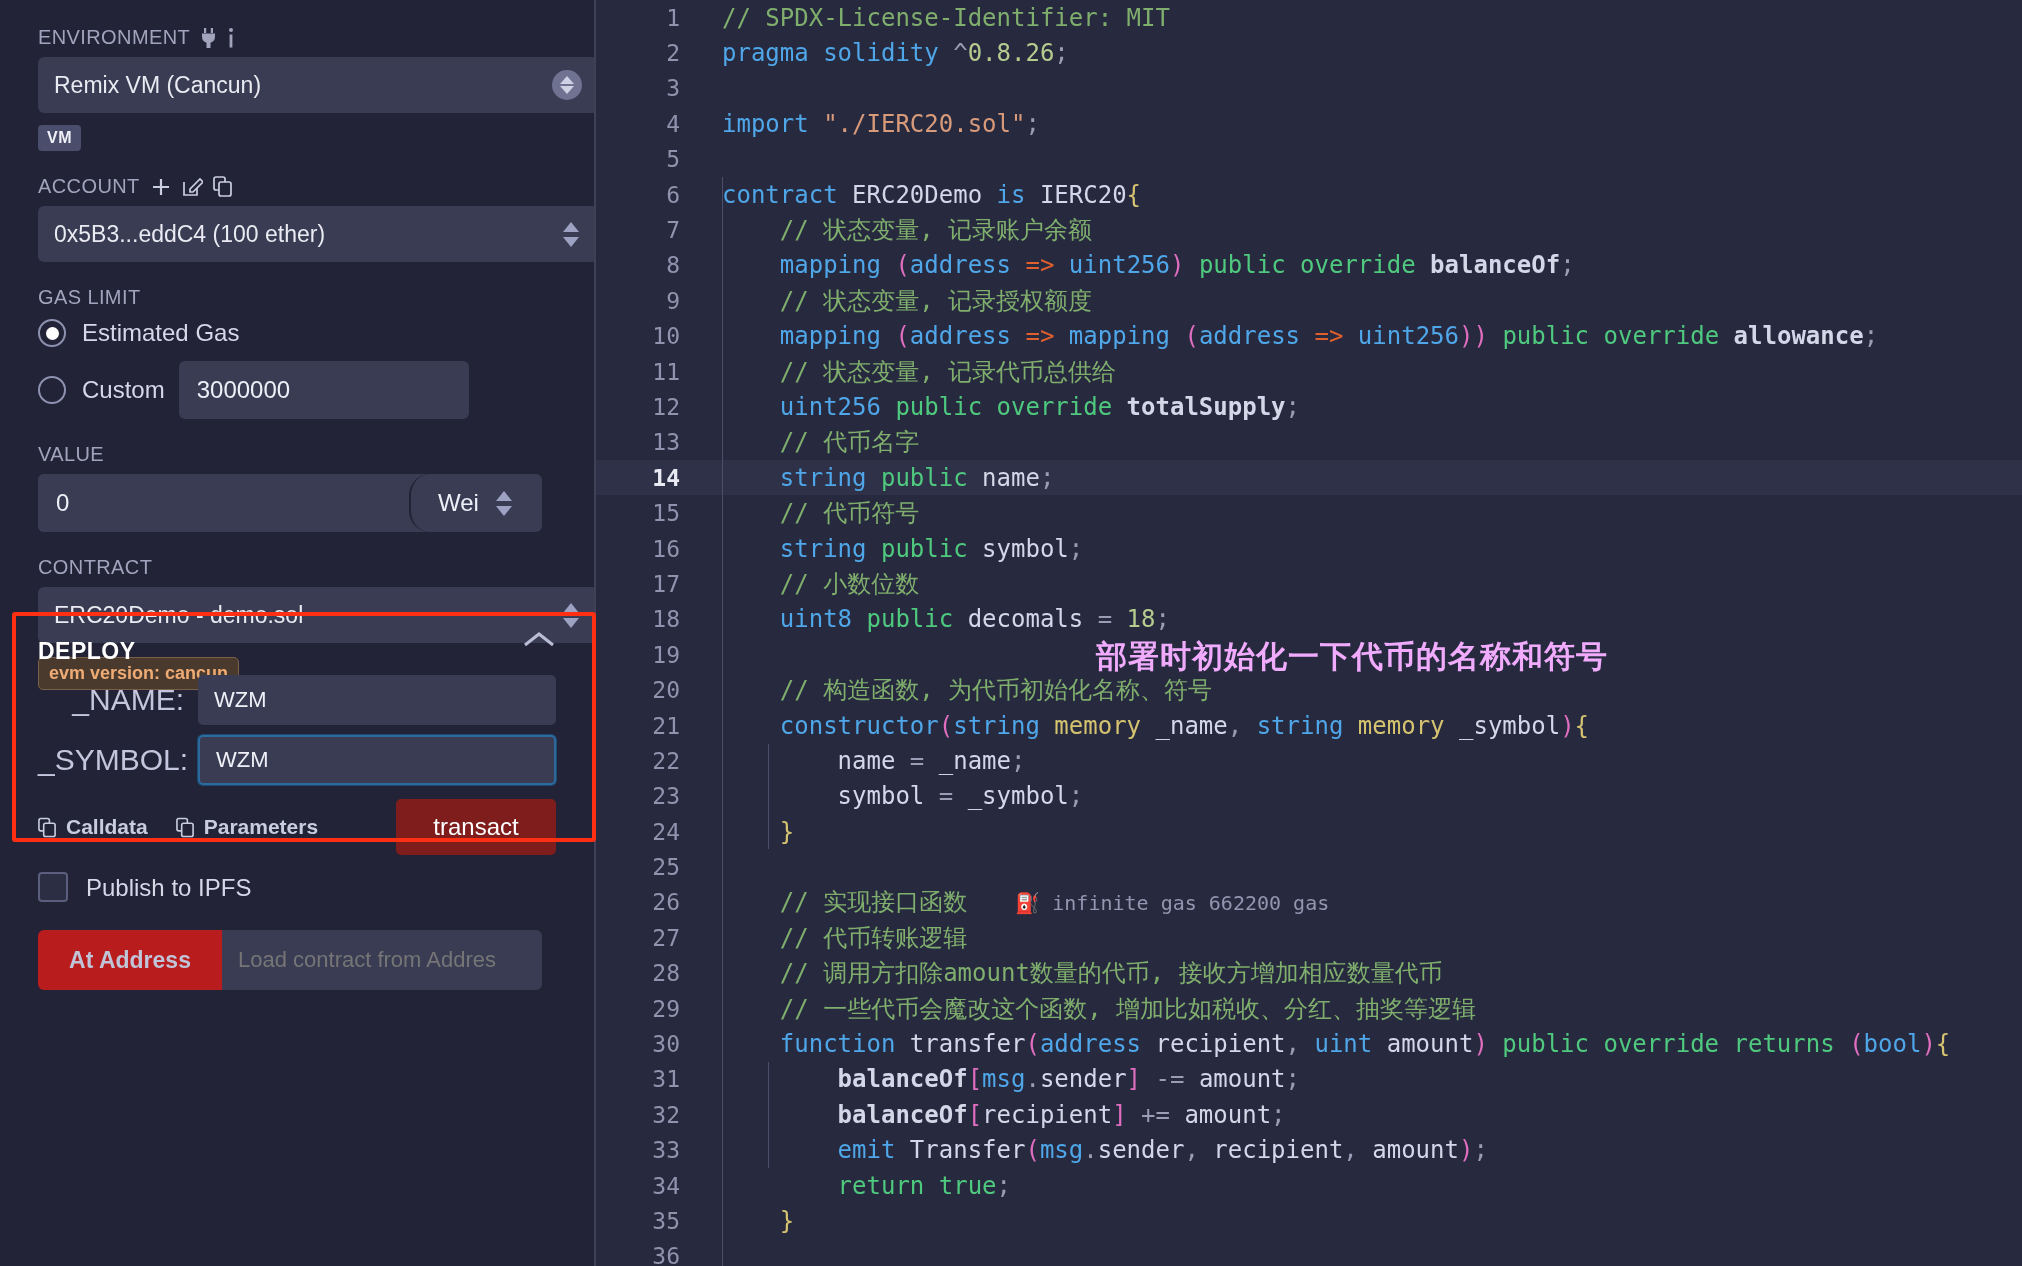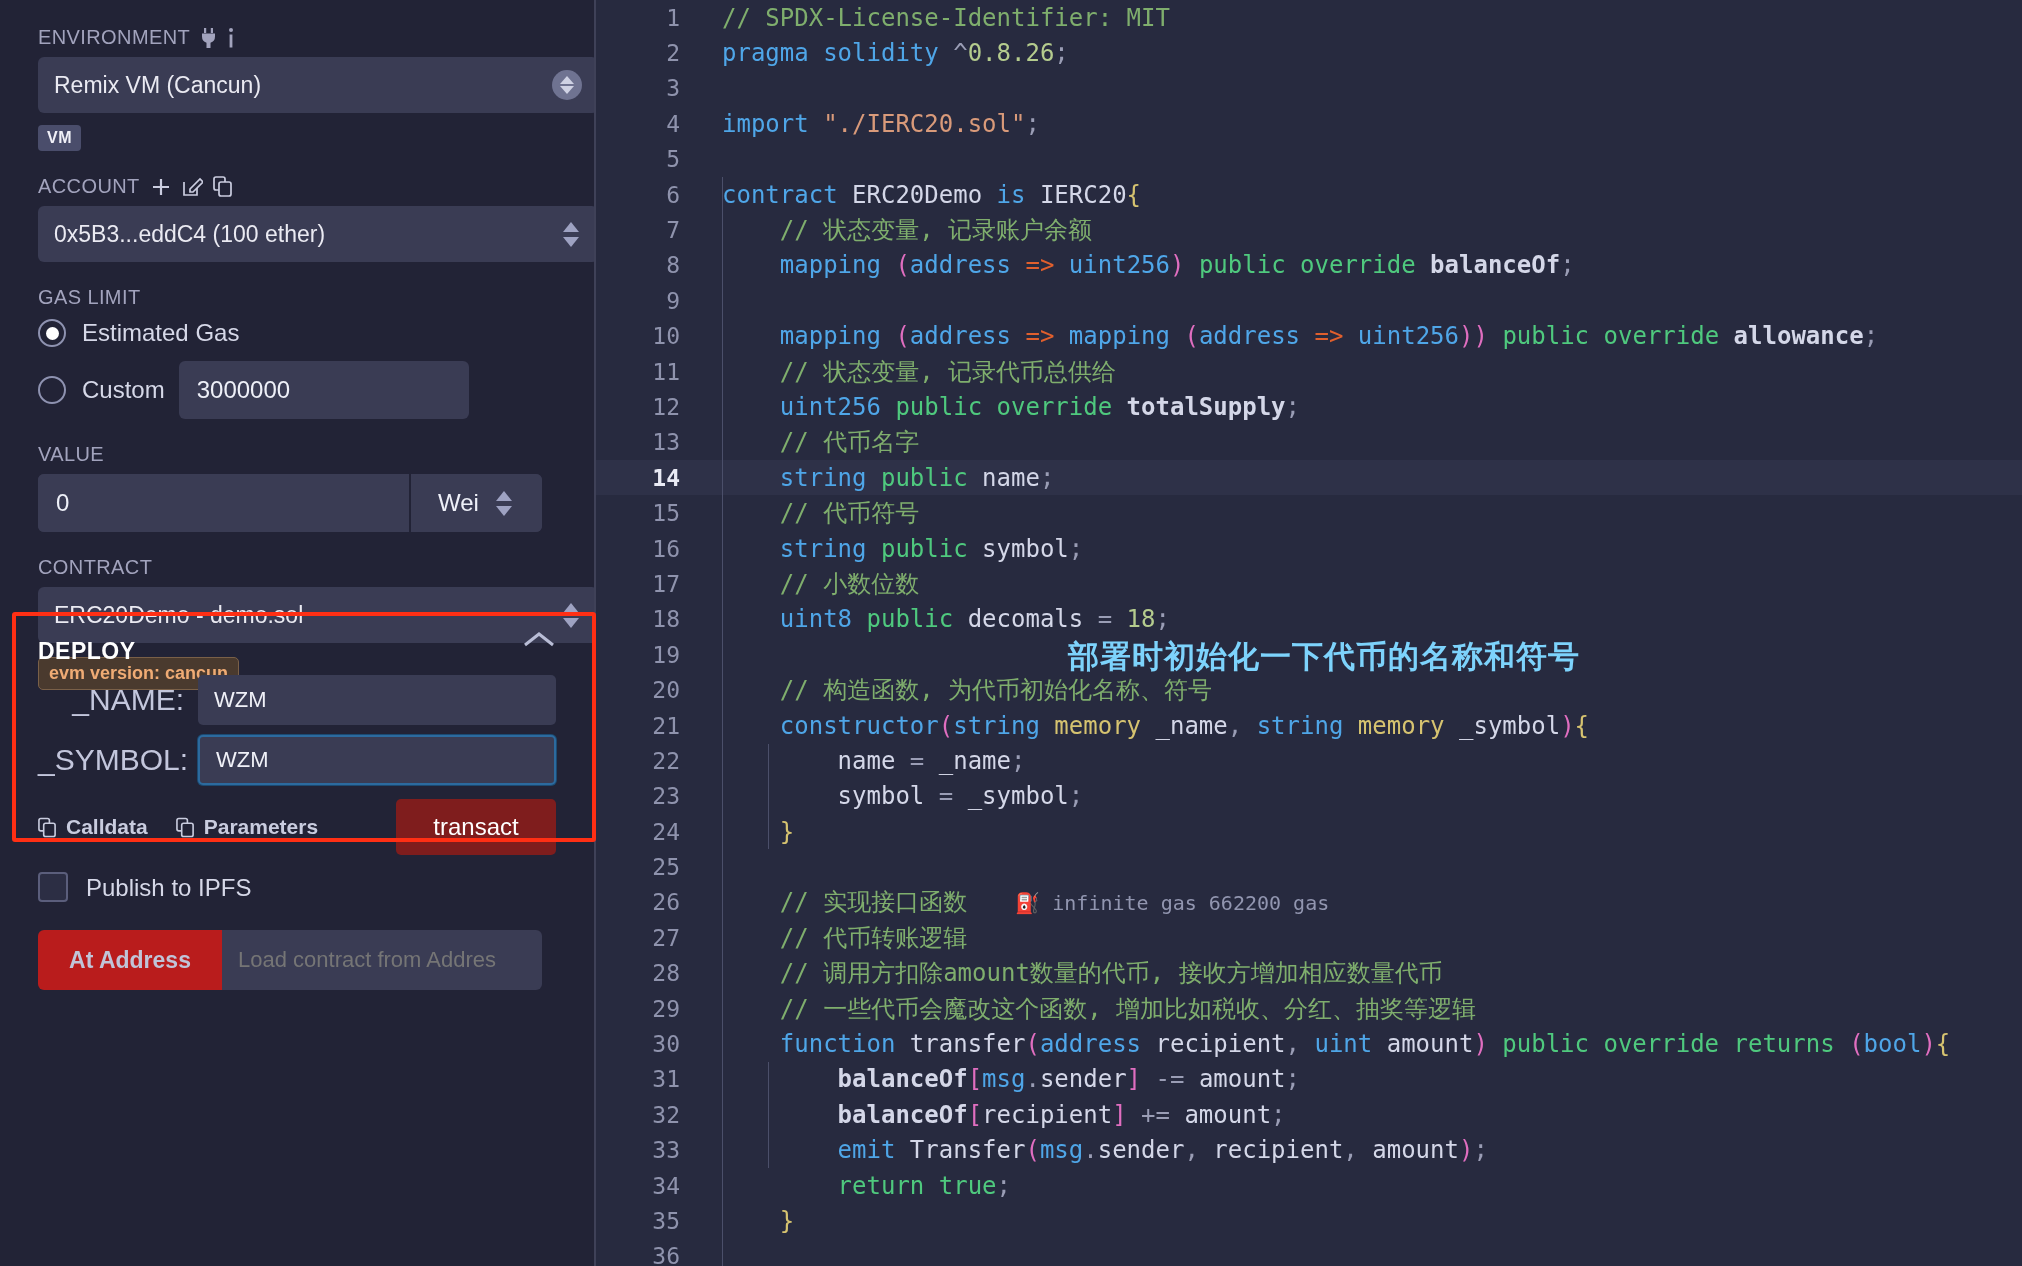--- a/index.html
+++ b/index.html
@@ -100,20 +100,21 @@
   .value-row input {
     flex: 1; background: #3a3c54; border: none; color: #eef0f8;
     font-size: 24px; padding: 0 18px;
     font-family: "Liberation Sans", sans-serif;
   }
   .value-unit {
     width: 133px; background: #3a3c54;
     display: flex; align-items: center; justify-content: center; gap: 14px;
     color: #eef0f8; font-size: 24px;
     border-left: 2px solid #222336;
+    border-radius: 21px;
   }
 
   .evm-badge {
     display: inline-block;
     background: #4a3a2e;
     border: 1px solid #7a6048;
     color: #efab74;
     font-size: 18px; font-weight: bold;
     padding: 5px 10px; border-radius: 5px;
     margin-top: 14px;
@@ -225,22 +226,22 @@
   .yellow { color: #d6c370; }
   .orange { color: #e05f2d; }
   .brace { color: #d6c370; }
   .magenta { color: #e06ec0; }
   .bold { font-weight: bold; }
   .blue2 { color: #4fa6e8; }
   .gasinfo { color: #9296b0; font-size: 20px; }
 
   #annotation {
     position: absolute;
-    left: 472px; top: 636px;
-    color: #7dd3fc;
+    left: 500px; top: 636px;
+    color: #f0abfc;
     font-size: 31px;
     font-weight: bold;
     font-family: "DejaVu Sans", sans-serif;
     z-index: 9;
     letter-spacing: 1px;
   }
 
   svg { display: block; }
 </style>
 </head>
@@ -413,21 +414,21 @@
   <div id="editor">
     <div id="code-lines">
         <div class="code-line"><div class="ln">1</div><div class="gutter-guard"></div><div class="code-text"><span class="cmt">// SPDX-License-Identifier: MIT</span></div></div>
         <div class="code-line"><div class="ln">2</div><div class="gutter-guard"></div><div class="code-text"><span class="kw">pragma</span> <span class="kw">solidity</span> <span class="dim">^</span><span class="num">0.8.26</span><span class="dim">;</span></div></div>
         <div class="code-line"><div class="ln">3</div><div class="gutter-guard"></div><div class="code-text"></div></div>
         <div class="code-line"><div class="ln">4</div><div class="gutter-guard"></div><div class="code-text"><span class="kw">import</span> <span class="str">"./IERC20.sol"</span><span class="dim">;</span></div></div>
         <div class="code-line"><div class="ln">5</div><div class="gutter-guard"></div><div class="code-text"></div></div>
         <div class="code-line"><div class="ln">6</div><div class="gutter-guard"></div><div class="code-text"><span class="kw">contract</span> <span class="id">ERC20Demo</span> <span class="kw">is</span> <span class="id">IERC20</span><span class="brace">{</span></div></div>
         <div class="code-line"><div class="ln">7</div><div class="gutter-guard"></div><div class="code-text"><span class="cmt">    // 状态变量, 记录账户余额</span></div></div>
         <div class="code-line"><div class="ln">8</div><div class="gutter-guard"></div><div class="code-text">    <span class="kw">mapping</span> <span class="magenta">(</span><span class="kw">address</span> <span class="orange">=&gt;</span> <span class="kw">uint256</span><span class="magenta">)</span> <span class="kw2">public</span> <span class="kw2">override</span> <span class="id bold">balanceOf</span><span class="dim">;</span></div></div>
-        <div class="code-line"><div class="ln">9</div><div class="gutter-guard"></div></div>
+        <div class="code-line"><div class="ln">9</div><div class="gutter-guard"></div><div class="code-text"><span class="cmt">    // 状态变量, 记录授权额度</span></div></div>
         <div class="code-line"><div class="ln">10</div><div class="gutter-guard"></div><div class="code-text">    <span class="kw">mapping</span> <span class="magenta">(</span><span class="kw">address</span> <span class="orange">=&gt;</span> <span class="kw">mapping</span> <span class="magenta">(</span><span class="kw">address</span> <span class="orange">=&gt;</span> <span class="kw">uint256</span><span class="magenta">)</span><span class="magenta">)</span> <span class="kw2">public</span> <span class="kw2">override</span> <span class="id bold">allowance</span><span class="dim">;</span></div></div>
         <div class="code-line"><div class="ln">11</div><div class="gutter-guard"></div><div class="code-text"><span class="cmt">    // 状态变量, 记录代币总供给</span></div></div>
         <div class="code-line"><div class="ln">12</div><div class="gutter-guard"></div><div class="code-text">    <span class="kw">uint256</span> <span class="kw2">public</span> <span class="kw2">override</span> <span class="id bold">totalSupply</span><span class="dim">;</span></div></div>
         <div class="code-line"><div class="ln">13</div><div class="gutter-guard"></div><div class="code-text"><span class="cmt">    // 代币名字</span></div></div>
         <div class="code-line active"><div class="ln">14</div><div class="gutter-guard"></div><div class="code-text">    <span class="kw">string</span> <span class="kw2">public</span> <span class="id">name</span><span class="dim">;</span></div></div>
         <div class="code-line"><div class="ln">15</div><div class="gutter-guard"></div><div class="code-text"><span class="cmt">    // 代币符号</span></div></div>
         <div class="code-line"><div class="ln">16</div><div class="gutter-guard"></div><div class="code-text">    <span class="kw">string</span> <span class="kw2">public</span> <span class="id">symbol</span><span class="dim">;</span></div></div>
         <div class="code-line"><div class="ln">17</div><div class="gutter-guard"></div><div class="code-text"><span class="cmt">    // 小数位数</span></div></div>
         <div class="code-line"><div class="ln">18</div><div class="gutter-guard"></div><div class="code-text">    <span class="kw">uint8</span> <span class="kw2">public</span> <span class="id">decomals</span> <span class="dim">=</span> <span class="num">18</span><span class="dim">;</span></div></div>
         <div class="code-line"><div class="ln">19</div><div class="gutter-guard"></div><div class="code-text"></div></div>

